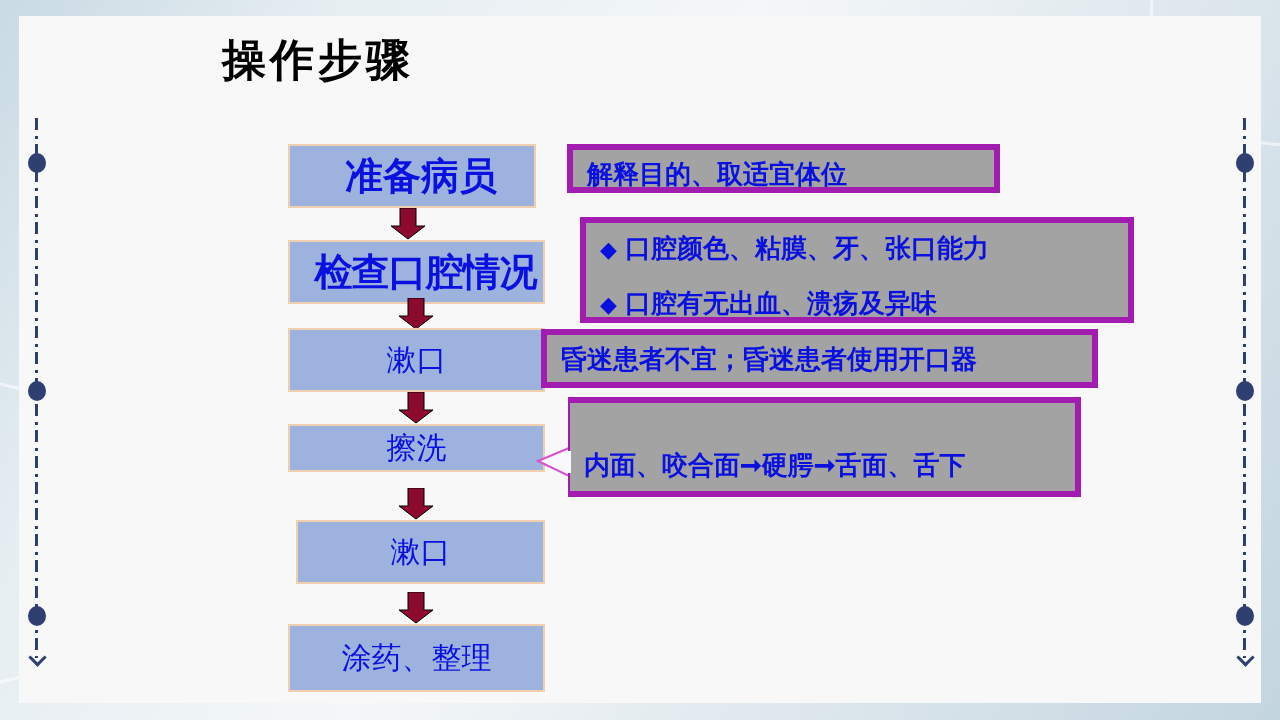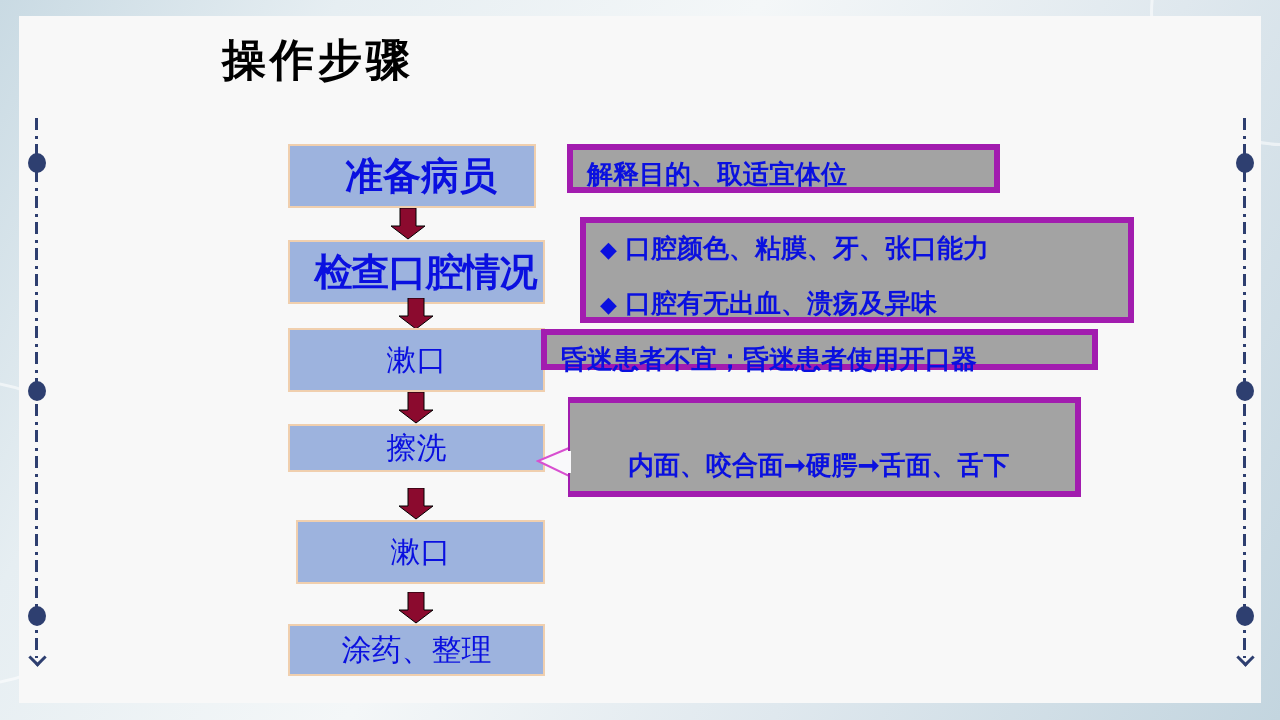--- a/index.html
+++ b/index.html
@@ -93,40 +93,40 @@
   <polygon points="10,0 26,0 26,18 35,18 18,31 1,18 10,18" fill="#8b0a2e" stroke="#000" stroke-width="1"></polygon>
 </svg>
 
 <div class="step reg" style="left:296px; top:520px; width:249px; height:64px;">
   <span>漱口</span>
 </div>
 <svg class="down-arrow" style="left:398px; top:592px;" viewBox="0 0 36 32">
   <polygon points="10,0 26,0 26,18 35,18 18,31 1,18 10,18" fill="#8b0a2e" stroke="#000" stroke-width="1"></polygon>
 </svg>
 
-<div class="step reg" style="left:288px; top:624px; width:257px; height:52px;text-align:right;">
+<div class="step reg" style="left:288px; top:624px; width:257px; height:68px;text-align:right;">
   <span>涂药、整理</span>
 </div>
 
 <div class="callout" style="left:567px; top:144px; width:433px; height:49px;">
   <span class="line" style="top:7px; font-size:26px;">解释目的、取适宜体位</span>
 </div>
 
 <div class="callout" style="left:580px; top:217px; width:554px; height:106px;">
   <div class="line" style="top:63px;">
     <span class="bullet">◆</span><span>口腔有无出血、溃疡及异味</span>
   </div>
   <div class="line" style="top:8px;">
     <span class="bullet">◆</span><span>口腔颜色、粘膜、牙、张口能力</span>
   </div>
 </div>
 
-<div class="callout" style="left:541px; top:329px; width:557px; height:41px;">
+<div class="callout" style="left:541px; top:329px; width:557px; height:59px;">
   <span class="line" style="top:7px;">昏迷患者不宜；昏迷患者使用开口器</span>
 </div>
 
 <svg style="position:absolute; left:536px; top:446px;" width="36" height="34" viewBox="0 0 36 34">
   <polygon points="33,2 2,15 33,30" fill="#f9f9fb" stroke="#d84fd0" stroke-width="2"></polygon>
 </svg>
 <div class="callout" style="left:568px; top:397px; width:513px; height:100px; border-left-width:2px;">
-  <div class="line" style="top:45px;margin-left:44px;">内面、咬合面➞硬腭➞舌面、舌下</div>
+  <div class="line" style="top:45px;">内面、咬合面➞硬腭➞舌面、舌下</div>
 </div>
 <div style="position:absolute; left:568px; top:451px; width:3px; height:22px; background:#f9f9fb;"></div>
 
 </body></html>

